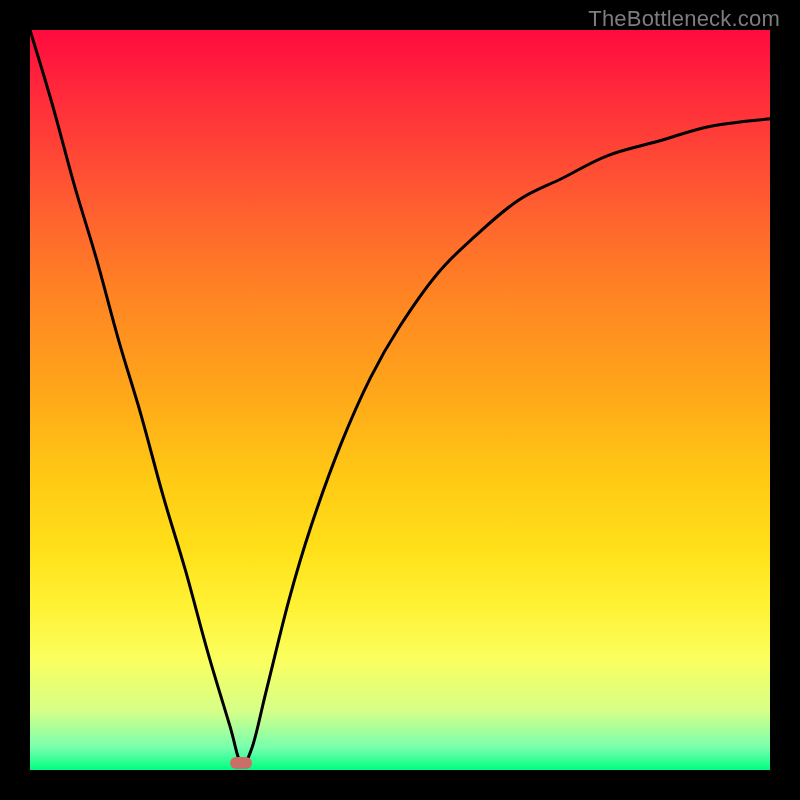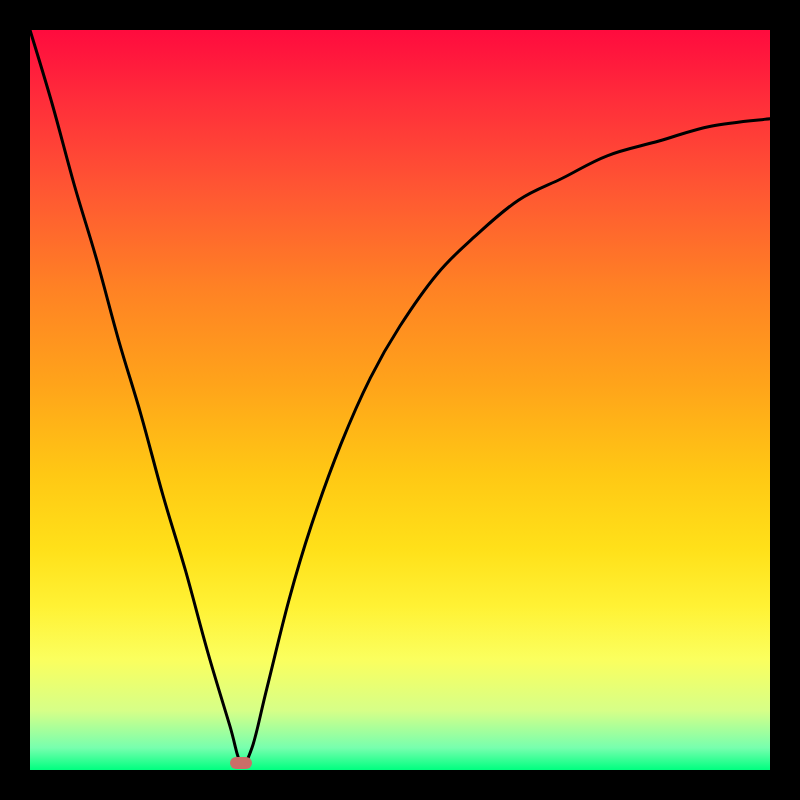--- a/index.html
+++ b/index.html
@@ -61,20 +61,21 @@
     background: #cb6e68;
     border-radius: 6px;
     transform: translate(-50%, -50%);
   }
 </style>
 </head>
 <body>
 
 <div class="chart-container">
 
+  <div class="watermark">TheBottleneck.com</div>
 
   <div class="plot-area">
     <svg class="curve" viewBox="0 0 740 740" preserveAspectRatio="none">
       <path id="curve-path" d="M 0.0 0.0 C 4.0 13.3, 14.2 46.0, 22.2 74.0 C 30.2 102.0, 36.4 127.4, 44.4 155.4 C 52.4 183.4, 58.6 201.4, 66.6 229.4 C 74.6 257.4, 80.8 282.8, 88.8 310.8 C 96.8 338.8, 103.0 356.8, 111.0 384.8 C 119.0 412.8, 125.2 438.2, 133.2 466.2 C 141.2 494.2, 147.4 512.2, 155.4 540.2 C 163.4 568.2, 169.6 593.6, 177.6 621.6 C 185.6 649.6, 193.8 675.6, 199.8 695.6 C 205.8 715.6, 206.9 728.6, 210.9 732.6 C 214.9 736.6, 217.3 731.1, 222.0 717.8 C 226.7 704.5, 230.1 685.2, 236.8 658.6 C 243.5 632.0, 251.0 599.1, 259.0 569.8 C 267.0 540.5, 271.9 523.8, 281.2 495.8 C 290.5 467.8, 300.1 441.0, 310.8 414.4 C 321.5 387.8, 329.7 369.1, 340.4 347.8 C 351.1 326.5, 358.0 314.6, 370.0 296.0 C 382.0 277.4, 393.7 260.2, 407.0 244.2 C 420.3 228.2, 429.3 220.5, 444.0 207.2 C 458.7 193.9, 472.4 180.9, 488.4 170.2 C 504.4 159.5, 516.8 156.0, 532.8 148.0 C 548.8 140.0, 559.9 132.5, 577.2 125.8 C 594.5 119.1, 610.4 116.3, 629.0 111.0 C 647.6 105.7, 660.8 100.2, 680.8 96.2 C 700.8 92.2, 729.3 90.1, 740.0 88.8" fill="none" stroke="#000" stroke-width="3" stroke-linejoin="round" stroke-linecap="round"></path>
     </svg>
     <div id="min-marker" class="marker" style="left: 210.9px; top: 732.6px; background: rgb(203, 110, 104);"></div>
   </div>
 
 </div>
 

